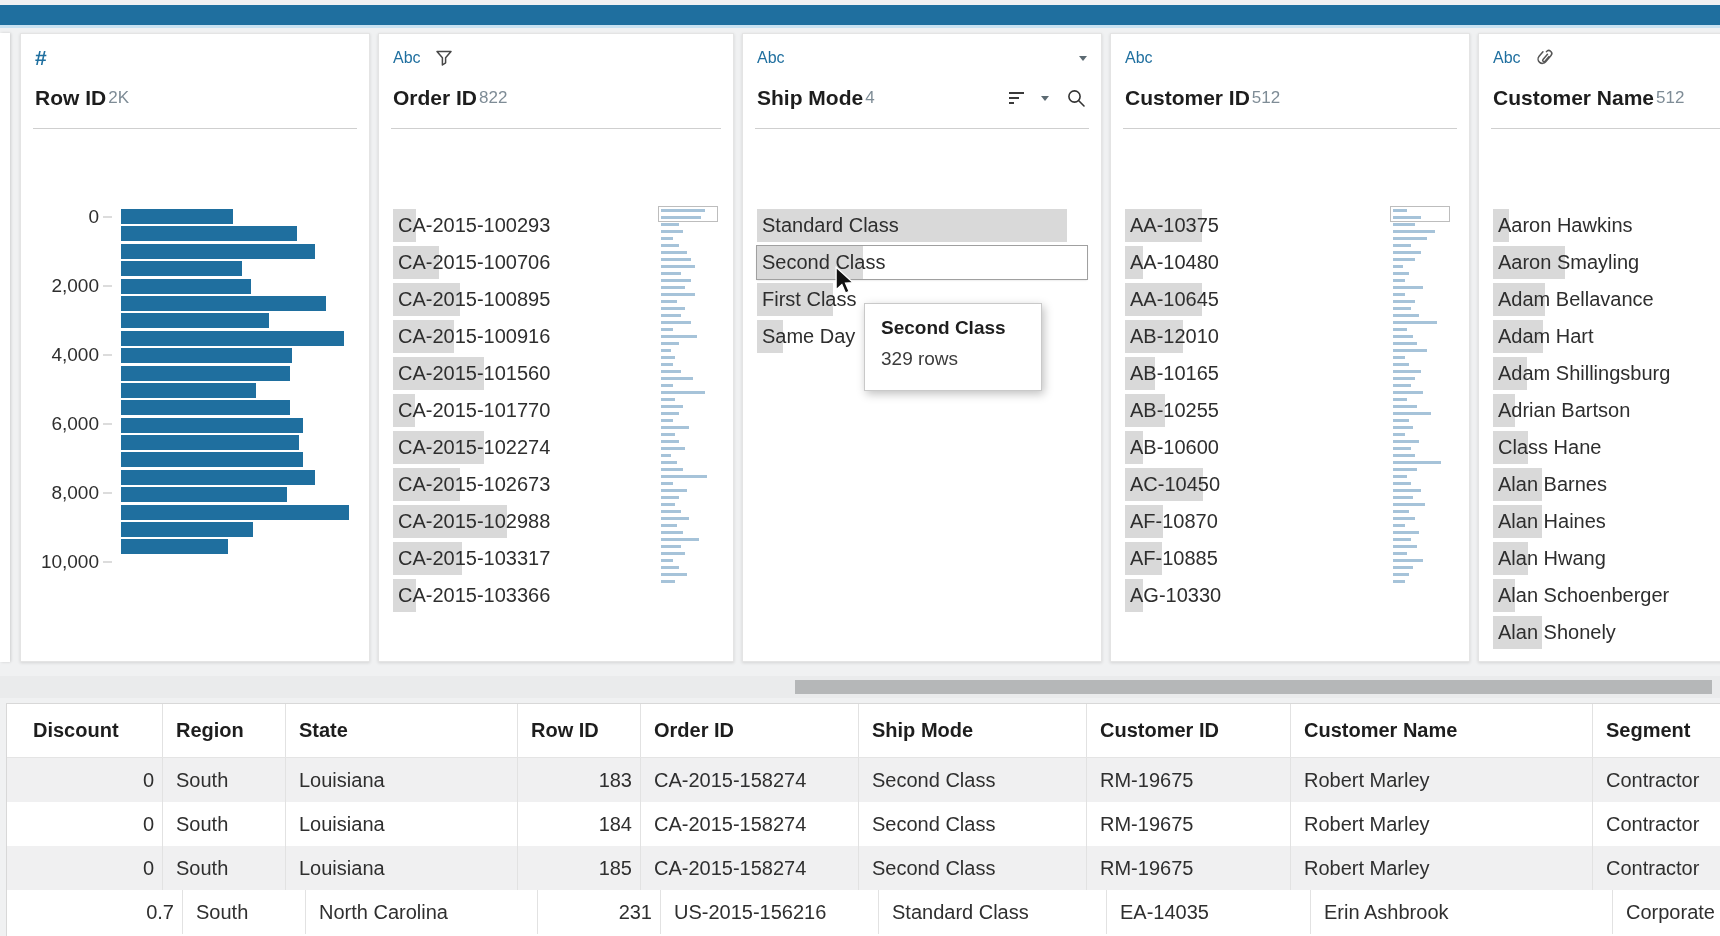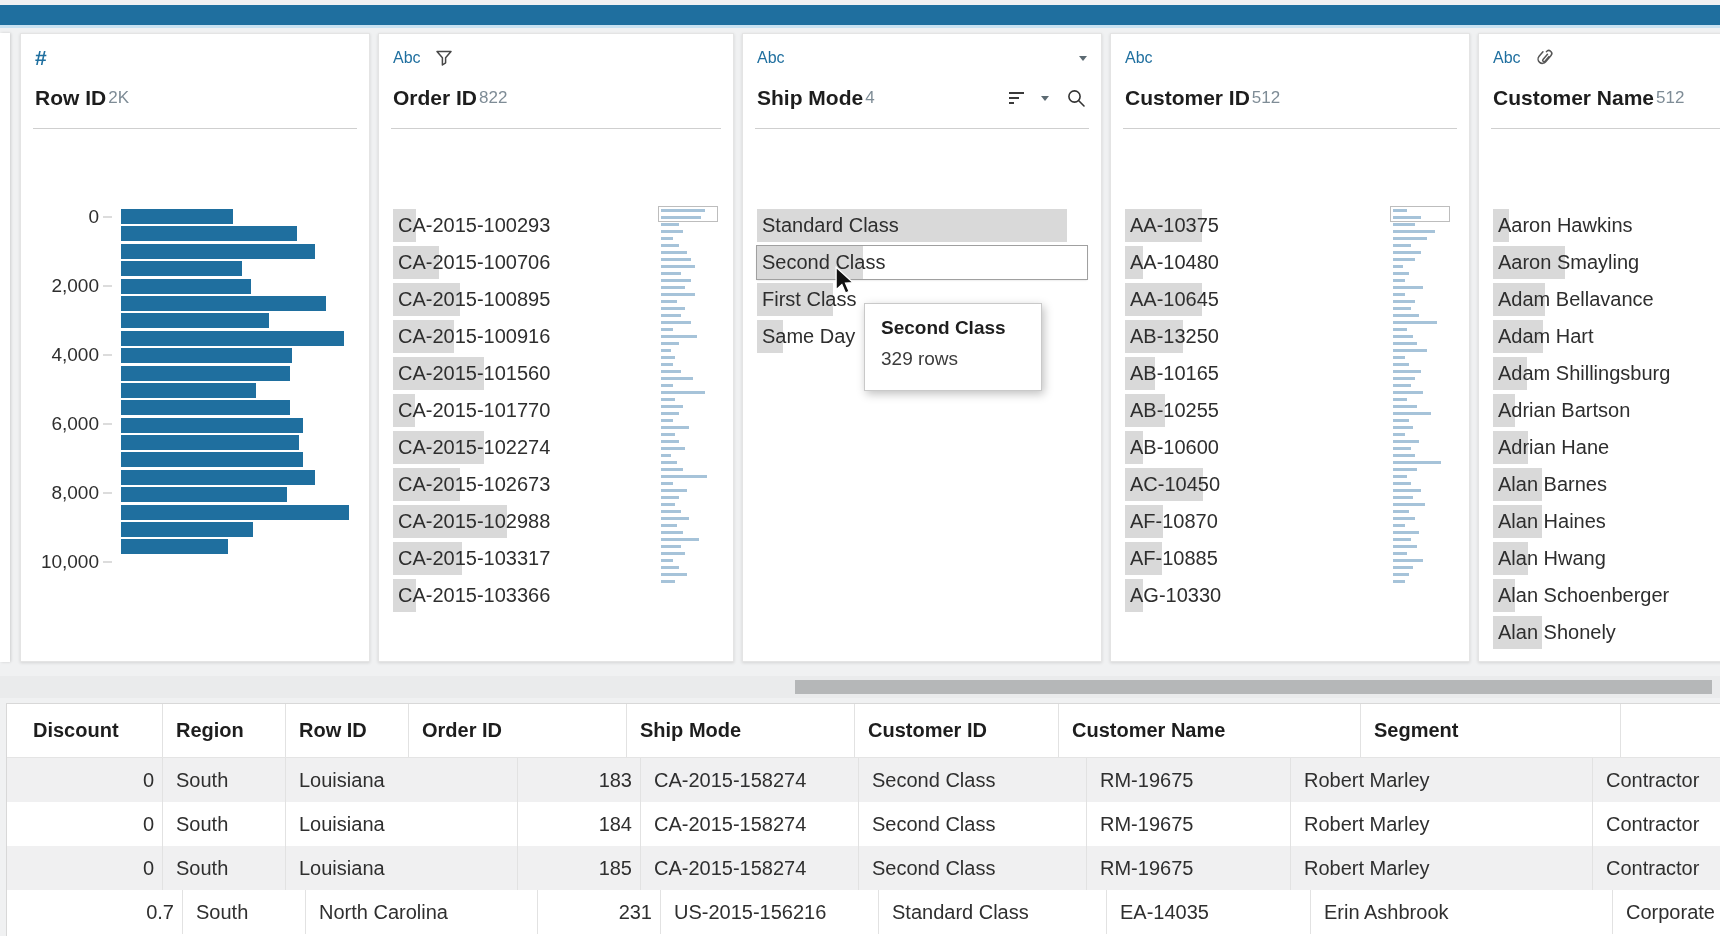--- a/index.html
+++ b/index.html
@@ -243,21 +243,21 @@
       </div>
       <div class="field-row">
         <span class="field-name">Customer ID</span>
         <span class="field-count">512</span>
       </div>
       <div class="divider"></div>
       <div class="content">
         <div class="val-row"><div class="val-bar" style="width: 77px;"></div><span class="val-text">AA-10375</span></div>
         <div class="val-row"><div class="val-bar" style="width: 18px;"></div><span class="val-text">AA-10480</span></div>
         <div class="val-row"><div class="val-bar" style="width: 77px;"></div><span class="val-text">AA-10645</span></div>
-        <div class="val-row"><div class="val-bar" style="width: 58px;"></div><span class="val-text">AB-13250</span></div>
+        <div class="val-row"><div class="val-bar" style="width: 58px;"></div><span class="val-text">AB-12010</span></div>
         <div class="val-row"><div class="val-bar" style="width: 30px;"></div><span class="val-text">AB-10165</span></div>
         <div class="val-row"><div class="val-bar" style="width: 40px;"></div><span class="val-text">AB-10255</span></div>
         <div class="val-row"><div class="val-bar" style="width: 18px;"></div><span class="val-text">AB-10600</span></div>
         <div class="val-row"><div class="val-bar" style="width: 78px;"></div><span class="val-text">AC-10450</span></div>
         <div class="val-row"><div class="val-bar" style="width: 38px;"></div><span class="val-text">AF-10870</span></div>
         <div class="val-row"><div class="val-bar" style="width: 37px;"></div><span class="val-text">AF-10885</span></div>
         <div class="val-row"><div class="val-bar" style="width: 18px;"></div><span class="val-text">AG-10330</span></div>
         <div class="mini-hist" style="left: 268px;">
           <div class="mini-box"></div>
           <div class="mini-bar" style="width: 14px;"></div>
@@ -332,21 +332,21 @@
         <span class="field-count">512</span>
       </div>
       <div class="divider"></div>
       <div class="content">
         <div class="val-row"><div class="val-bar" style="width: 16px;"></div><span class="val-text">Aaron Hawkins</span></div>
         <div class="val-row"><div class="val-bar" style="width: 72px;"></div><span class="val-text">Aaron Smayling</span></div>
         <div class="val-row"><div class="val-bar" style="width: 52px;"></div><span class="val-text">Adam Bellavance</span></div>
         <div class="val-row"><div class="val-bar" style="width: 50px;"></div><span class="val-text">Adam Hart</span></div>
         <div class="val-row"><div class="val-bar" style="width: 34px;"></div><span class="val-text">Adam Shillingsburg</span></div>
         <div class="val-row"><div class="val-bar" style="width: 22px;"></div><span class="val-text">Adrian Bartson</span></div>
-        <div class="val-row"><div class="val-bar" style="width: 35px;"></div><span class="val-text">Adrian Hane</span></div>
+        <div class="val-row"><div class="val-bar" style="width: 35px;"></div><span class="val-text">Class Hane</span></div>
         <div class="val-row"><div class="val-bar" style="width: 49px;"></div><span class="val-text">Alan Barnes</span></div>
         <div class="val-row"><div class="val-bar" style="width: 49px;"></div><span class="val-text">Alan Haines</span></div>
         <div class="val-row"><div class="val-bar" style="width: 35px;"></div><span class="val-text">Alan Hwang</span></div>
         <div class="val-row"><div class="val-bar" style="width: 22px;"></div><span class="val-text">Alan Schoenberger</span></div>
         <div class="val-row"><div class="val-bar" style="width: 49px;"></div><span class="val-text">Alan Shonely</span></div>
       </div>
     </section>
   </div>
 
 <div class="tooltip">
@@ -361,20 +361,21 @@
 </div>
 
 <div class="hscroll">
   <div class="hscroll-thumb"></div>
 </div>
 
 <div class="grid">
     <div class="grid-row header">
       <div class="grid-cell first" style="width: 156px;">Discount</div>
       <div class="grid-cell" style="width: 123px;">Region</div>
+      <div class="grid-cell" style="width: 232px;">State</div>
       <div class="grid-cell" style="width: 123px;">Row ID</div>
       <div class="grid-cell" style="width: 218px;">Order ID</div>
       <div class="grid-cell" style="width: 228px;">Ship Mode</div>
       <div class="grid-cell" style="width: 204px;">Customer ID</div>
       <div class="grid-cell" style="width: 302px;">Customer Name</div>
       <div class="grid-cell" style="width: 260px;">Segment</div>
     </div>
     <div class="grid-row stripe">
       <div class="grid-cell right" style="width: 156px;">0</div>
       <div class="grid-cell" style="width: 123px;">South</div>

